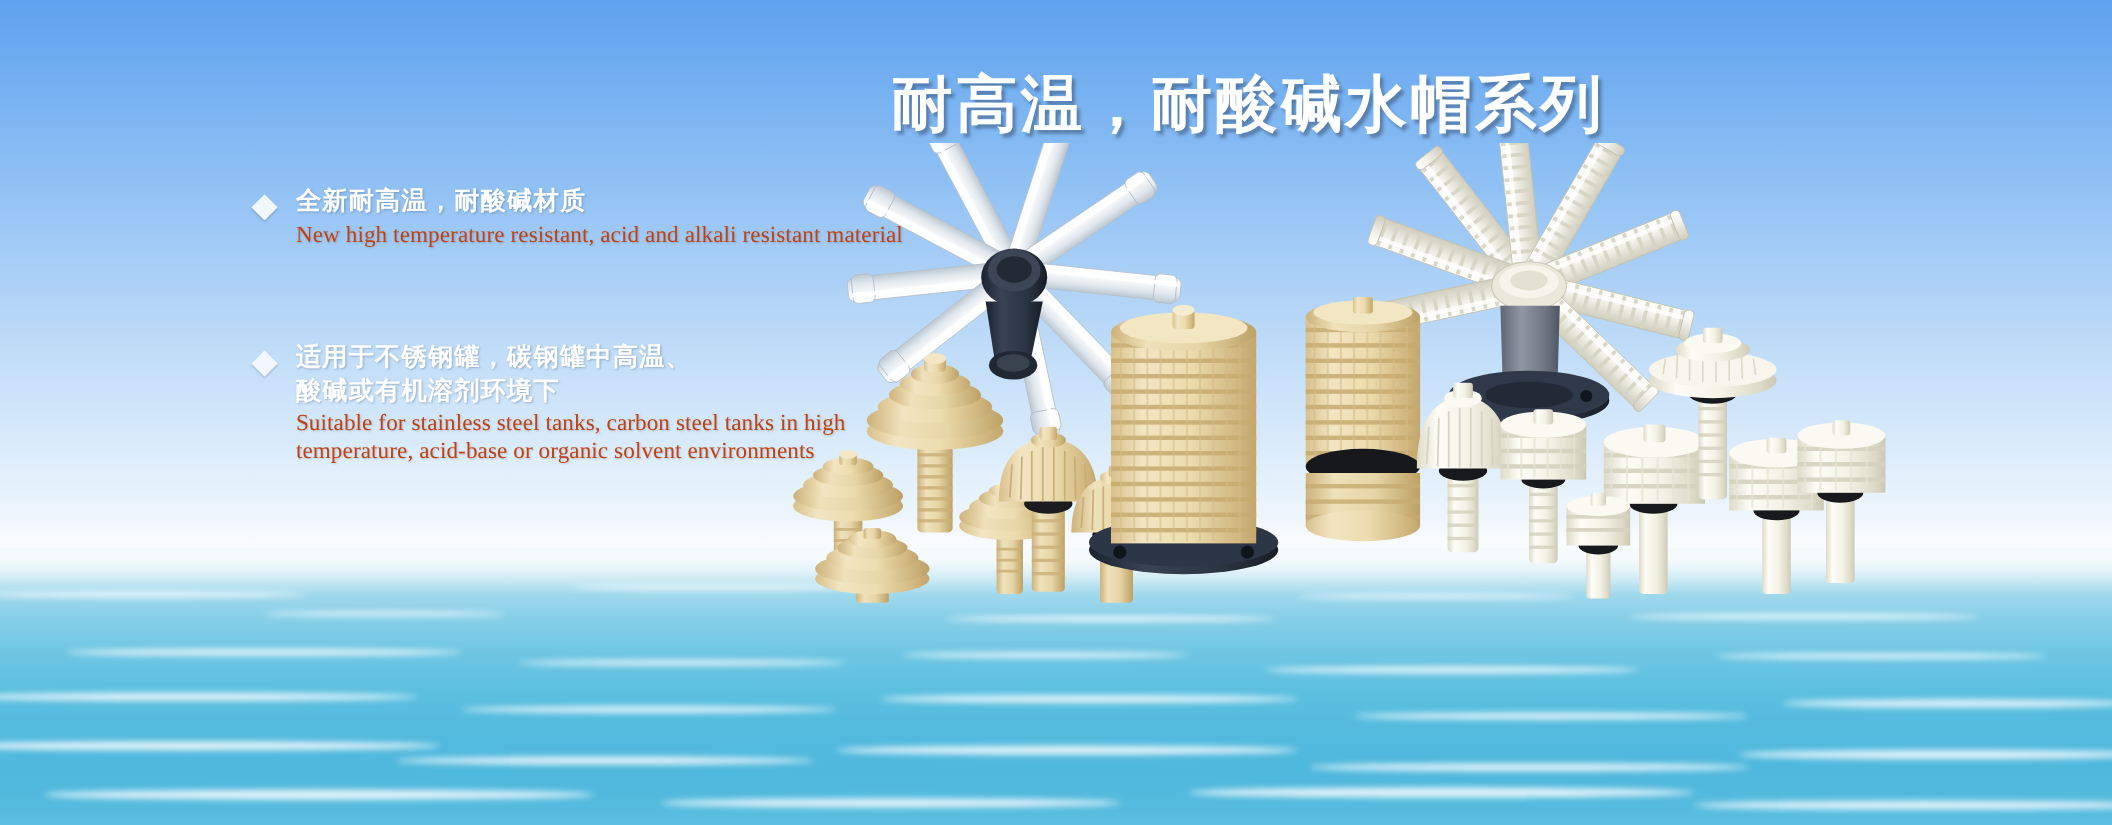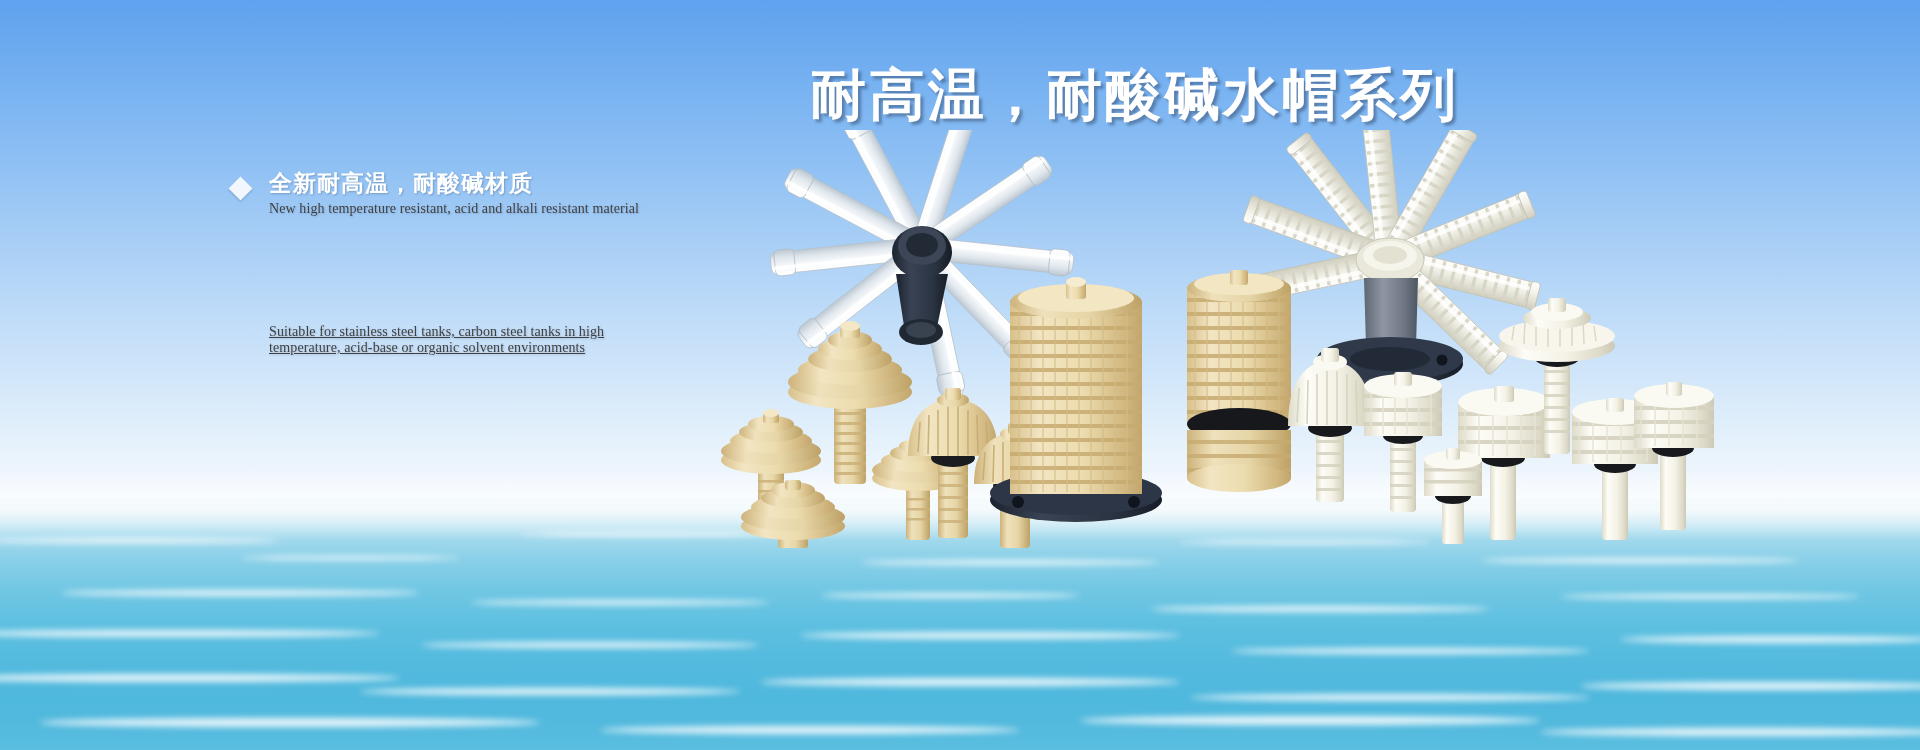--- a/index.html
+++ b/index.html
@@ -89,31 +89,31 @@
     font-size: 23px;
     font-weight: bold;
     color: #ffffff;
     line-height: 1.33;
     letter-spacing: 1px;
     text-shadow: 1px 1px 2px rgba(40,60,90,0.30);
     white-space: pre-line;
   }
   .en {
     font-family: "Liberation Serif", "DejaVu Serif", serif;
-    font-size: 14px;
-    color: #404040;
+    font-size: 21px;
+    color: #c2410c;
     line-height: 1.16;
     letter-spacing: 0.1px;
     text-shadow: 1px 1px 2px rgba(40,60,90,0.22);
     white-space: pre-line;
   }
   #bullet-1 { left: 232px; top: 168px; }
   #bullet-1 .en { margin-left: 37px; margin-top: 2px; }
   #bullet-2 { left: 232px; top: 310px; }
-  #bullet-2 .en { margin-left: 37px; margin-top: 14px; text-decoration: underline; }
+  #bullet-2 .en { margin-left: 37px; margin-top: 1px; }
 
   
   #products {
     position: absolute;
     left: 700px; top: 130px;
     width: 1220px; height: 420px;
   }
   #products svg { display: block; }
 </style>
 </head>
@@ -661,17 +661,22 @@
 
   <div class="bullet" id="bullet-1">
     <div class="bullet-row">
       <div class="diamond"></div>
       <div class="cn">全新耐高温，耐酸碱材质</div>
     </div>
     <div class="en">New high temperature resistant, acid and alkali resistant material</div>
   </div>
 
   <div class="bullet" id="bullet-2">
+    <div class="bullet-row">
+      <div class="diamond"></div>
+      <div class="cn">适用于不锈钢罐，碳钢罐中高温、
+酸碱或有机溶剂环境下</div>
+    </div>
     <div class="en">Suitable for stainless steel tanks, carbon steel tanks in high
 temperature, acid-base or organic solvent environments</div>
   </div>
 
 </div>
 
 </body></html>

